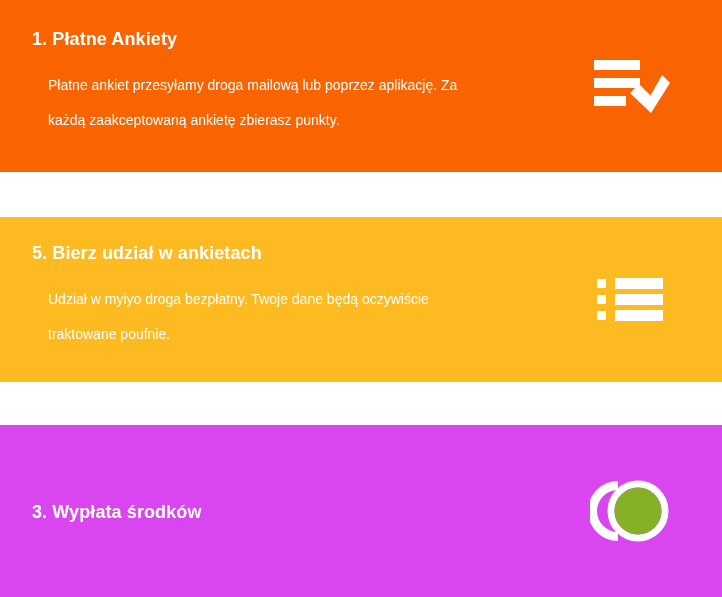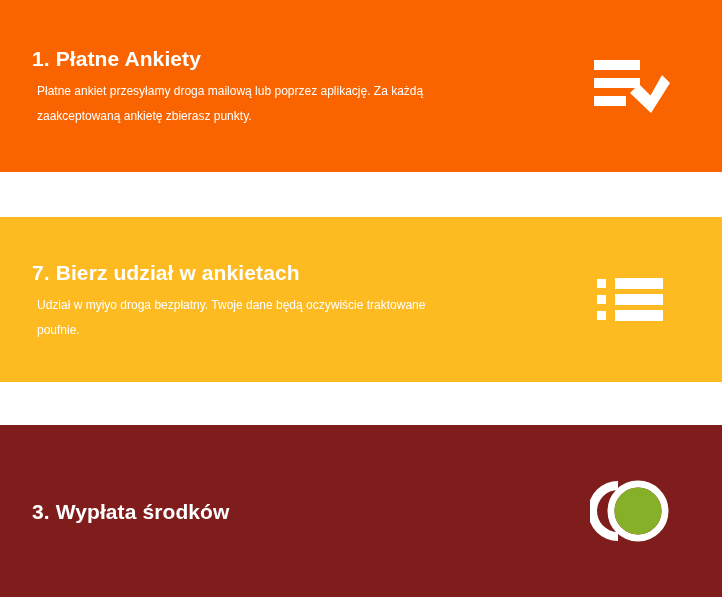--- a/index.html
+++ b/index.html
@@ -43,39 +43,39 @@
     height: 165px;
     background: #fdba21;
   }
   .step-gap-2 {
     height: 43px;
     background: #ffffff;
     flex: 0 0 auto;
   }
   .step-card-3 {
     height: 172px;
-    background: #7f1d1d;
+    background: #d946ef;
   }
   .step-text {
     flex: 1 1 auto;
     min-width: 0;
     padding-right: 12px;
   }
   .step-title {
-    font-size: 21px;
+    font-size: 18px;
     font-weight: bold;
     line-height: 26px;
     margin: 8px 0 7px 0;
     letter-spacing: 0.1px;
     white-space: nowrap;
   }
   .step-body {
-    font-size: 12px;
-    line-height: 25px;
-    margin: 5px;
+    font-size: 14px;
+    line-height: 35px;
+    margin: 16px;
     max-width: 430px;
     font-weight: normal;
   }
   .step-icon {
     flex: 0 0 auto;
     width: 92px;
     height: 78px;
     display: flex;
     align-items: center;
     justify-content: center;
@@ -102,21 +102,21 @@
         <rect x="4" y="42" width="32" height="10" fill="#ffffff"></rect>
         <path d="M40 39 L49 30 L60.5 41.5 L72 21 L80 29 L61 59 Z" fill="#ffffff"></path>
       </svg>
     </div>
   </section>
 
   <div class="step-gap-1"></div>
 
   <section class="step-card step-card-2">
     <div class="step-text">
-      <h2 class="step-title">7. Bierz udział w ankietach</h2>
+      <h2 class="step-title">5. Bierz udział w ankietach</h2>
       <p class="step-body">Udział w myiyo droga bezpłatny. Twoje dane będą oczywiście traktowane poufnie.</p>
     </div>
     <div class="step-icon">
       <svg width="66" height="48" viewBox="0 0 66 48" aria-hidden="true">
         <rect x="0" y="3" width="9" height="9" fill="#ffffff"></rect>
         <rect x="18" y="2" width="48" height="11" fill="#ffffff"></rect>
         <rect x="0" y="19" width="9" height="9" fill="#ffffff"></rect>
         <rect x="18" y="18" width="48" height="11" fill="#ffffff"></rect>
         <rect x="0" y="35" width="9" height="9" fill="#ffffff"></rect>
         <rect x="18" y="34" width="48" height="11" fill="#ffffff"></rect>

